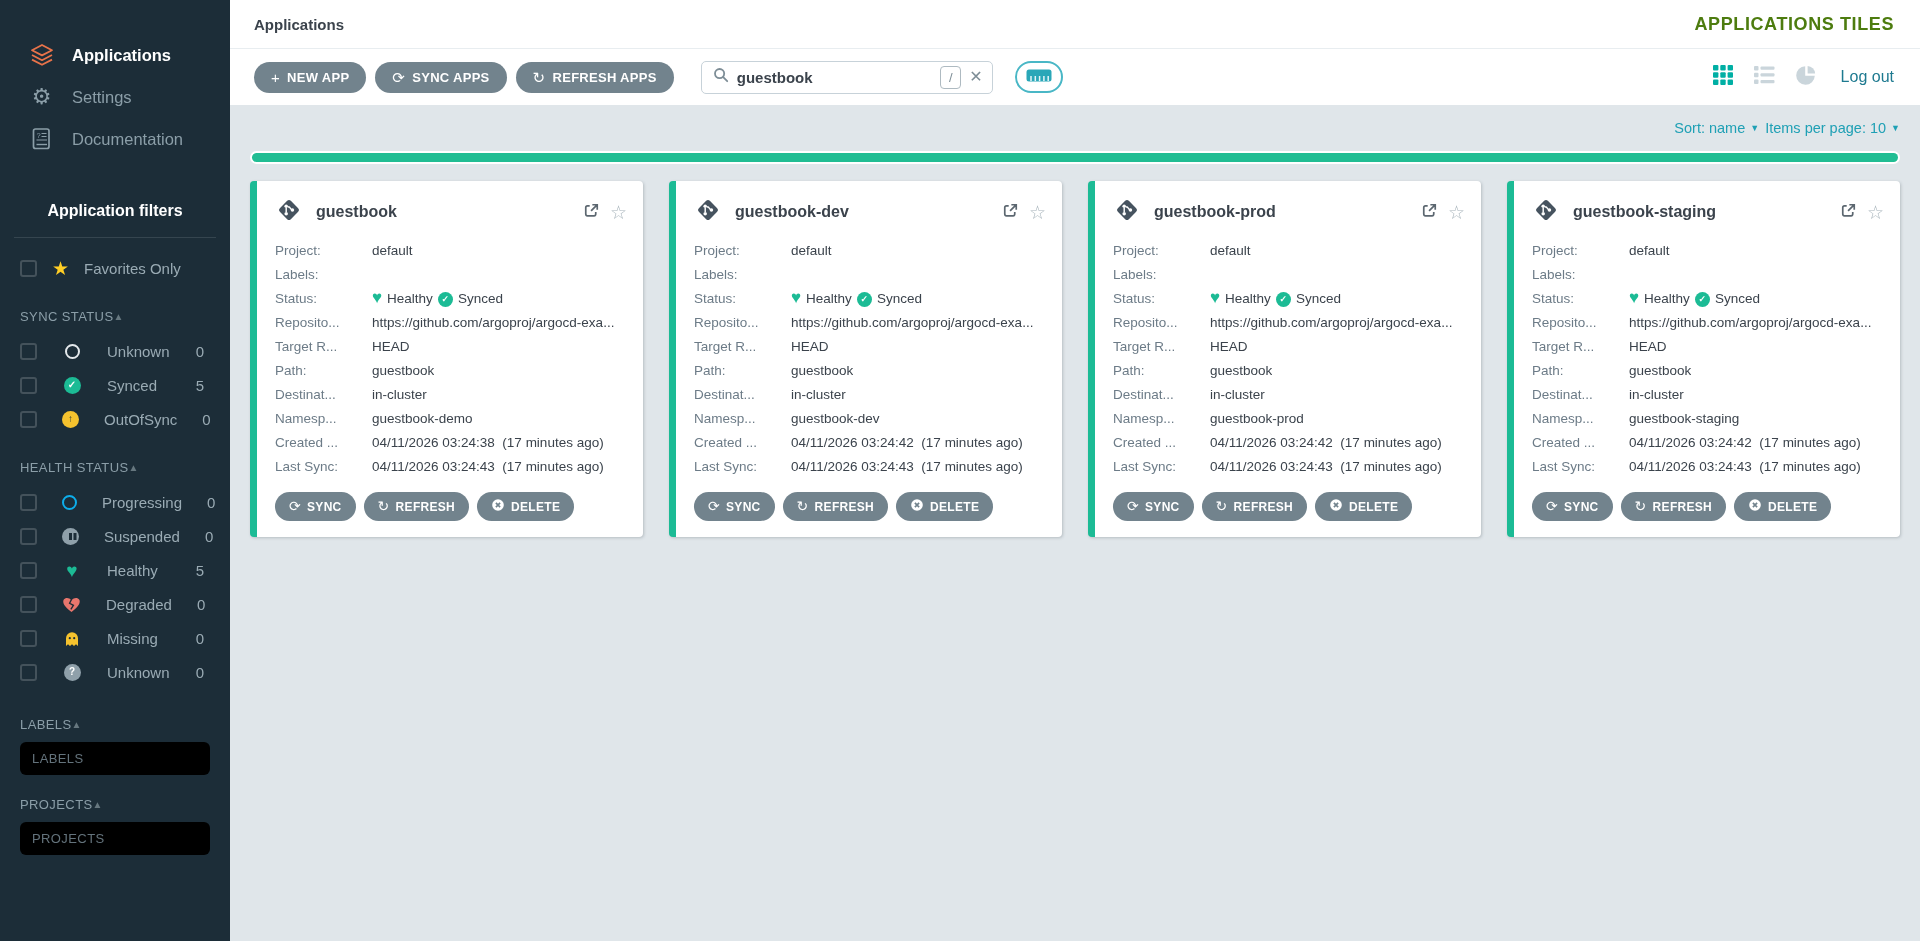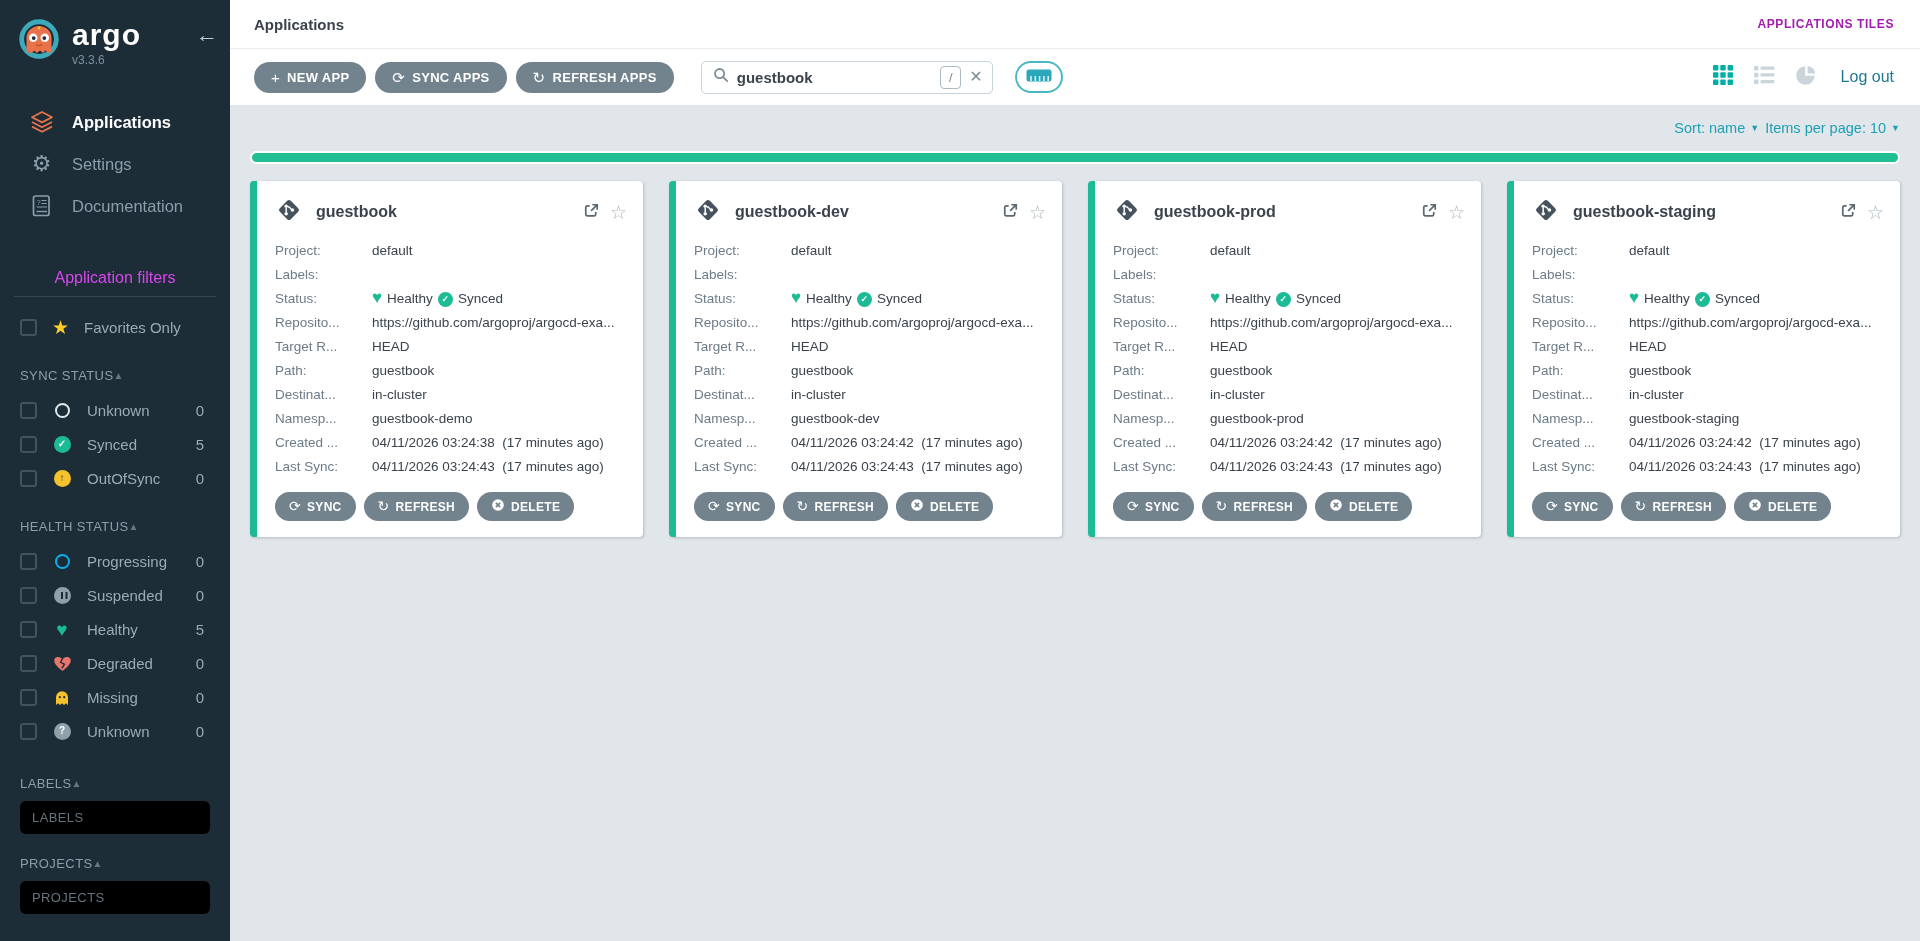--- a/index.html
+++ b/index.html
@@ -14,45 +14,45 @@
   .brand { color:#FFFFFF; font-size:30px; font-weight:700; letter-spacing:1px; line-height:1; }
   .version { color:#7F929C; font-size:12px; margin-top:3px; }
   .collapse-arrow { margin-left:auto; color:#C2CCD2; font-size:22px; line-height:1; cursor:pointer; margin-top:8px; }
 
   .nav { margin-top:34px; }
   .nav-item { height:42px; display:flex; align-items:center; gap:17px; padding-left:28px; font-size:16.5px; cursor:pointer; color:#8B9EA8; }
   .nav-item.active { color:#FFFFFF; font-weight:700; }
   .nav-ic { width:27px; display:flex; justify-content:center; align-items:center; }
   .gear-glyph { font-size:22px; color:#8B9EA8; }
 
-  .filters-title { margin:42px 14px 0 14px; text-align:center; color:#d946ef; font-size:16px; padding-bottom:9px; border-bottom:1px solid #35454F; }
+  .filters-title { margin:42px 14px 0 14px; text-align:center; color:#ffffff; font-size:16px; padding-bottom:17px; border-bottom:1px solid #35454F;font-weight:bold; }
   .fav-row { margin-top:13px; height:34px; display:flex; align-items:center; gap:15px; padding-left:20px; cursor:pointer; }
   .cb { width:17px; height:17px; border:2px solid #44525B; border-radius:3px; flex:0 0 17px; }
   .star-glyph { color:#FFCE25; font-size:19px; line-height:1; }
   .flabel { font-size:15px; color:#9AABB4; }
 
   .fsec-head { margin-top:24px; display:flex; align-items:center; padding:0 22px 0 20px; font-size:13px; letter-spacing:.4px; color:#8B9EA8; }
   .fsec-arrow { color:#66777F; font-size:10px; cursor:pointer; }
   .fsec-rows { margin-top:10px; }
-  .filter-row { height:34px; display:flex; align-items:center; gap:15px; padding-left:20px; cursor:pointer; }
+  .filter-row { height:34px; display:flex; align-items:center; gap:25px; padding-left:20px; cursor:pointer; }
   .ficon { width:20px; display:flex; justify-content:center; align-items:center; }
   .fcount { margin-left:auto; padding-right:26px; font-size:15px; color:#9AABB4; }
   .ic { display:inline-flex; width:17px; height:17px; border-radius:50%; align-items:center; justify-content:center; font-size:10px; font-weight:700; line-height:1; }
   .ic.outline { border:2.6px solid; background:transparent; width:15px; height:15px; }
   .heart-glyph { font-size:19px; line-height:17px; }
   .pausebars { width:2.5px; height:7px; background:#1C2D38; box-shadow:4.5px 0 0 #1C2D38; margin-right:4.5px; }
 
   .side-input { display:block; margin:10px 20px 0 20px; width:190px; height:33px; background:#000000; border:none; border-radius:6px; color:#D7DEE2; font-size:13px; padding:0 12px; font-family:"Liberation Sans",sans-serif; }
   .side-input::placeholder { color:#64737C; letter-spacing:.4px; }
 
   
   .main { flex:1; display:flex; flex-direction:column; height:941px; }
   .crumb-bar { background:#FFFFFF; height:49px; display:flex; align-items:center; justify-content:space-between; padding:0 26px 0 24px; border-bottom:1px solid #E8EDF0; }
   .crumb { color:#3B434C; font-size:15px; font-weight:700; }
-  .view-title { color:#a21caf; font-size:12px; font-weight:700; letter-spacing:.6px; }
+  .view-title { color:#4d7c0f; font-size:18px; font-weight:700; letter-spacing:.6px; }
 
   .toolbar { background:#FFFFFF; height:56px; display:flex; align-items:center; padding:0 26px 0 24px; }
   .tbtn { display:inline-flex; align-items:center; gap:7px; background:#72838D; color:#FFFFFF; border:none; border-radius:17px; height:31px; padding:0 17px; font-size:13px; font-weight:700; letter-spacing:.3px; margin-right:9px; cursor:pointer; font-family:"Liberation Sans",sans-serif; }
   .tbtn .gly { font-size:15px; font-weight:400; line-height:1; }
   .searchbox { margin-left:18px; width:292px; height:33px; border:1px solid #C7D2D9; border-radius:5px; background:#fff; display:flex; align-items:center; padding:0 9px 0 11px; gap:8px; }
   .searchbox input { border:none; outline:none; flex:1; font-size:15px; font-weight:700; color:#3B434C; font-family:"Liberation Sans",sans-serif; min-width:0; }
   .slash-hint { width:21px; height:23px; border:1px solid #AEBAC1; border-radius:4px; color:#7D8D96; font-size:13px; display:flex; align-items:center; justify-content:center; }
   .clear-x { color:#7D8D96; font-size:16px; cursor:pointer; line-height:1; }
   .toggle-pill { margin-left:22px; width:48px; height:32px; border:2px solid #49B7C6; border-radius:17px; background:#fff; display:flex; align-items:center; justify-content:center; cursor:pointer; }
   .view-icons { margin-left:auto; display:flex; align-items:center; gap:21px; }
@@ -78,39 +78,20 @@
   .statusval .ic { width:15px; height:15px; font-size:9px; }
   .statusval .heart-glyph { font-size:17px; line-height:15px; }
   .card-actions { margin-top:14px; display:flex; gap:8px; }
   .cbtn { display:inline-flex; align-items:center; gap:6px; background:#72838D; color:#fff; border:none; border-radius:16px; height:29px; padding:0 14px; font-size:12px; font-weight:700; letter-spacing:.3px; cursor:pointer; font-family:"Liberation Sans",sans-serif; }
   .cbtn .gly { font-size:14px; font-weight:400; line-height:1; }
 </style>
 </head>
 <body>
 
 <div class="sidebar">
-  <div class="logo-row">
-    <span class="octo">
-      <svg viewBox="0 0 52 52" width="50" height="50">
-        <circle cx="26" cy="24" r="18" fill="none" stroke="#3FA9BC" stroke-width="5"></circle>
-        <path d="M13 23 a13 12.5 0 0 1 26 0 v12 c0 3-2.2 4.4-4.3 2.6 l-1.8-1.6 -2.6 2.6 -3.3-2.8 -3.3 2.8 -2.6-2.6 -1.8 1.6 C15.2 39.4 13 38 13 35 Z" fill="#E8734A"></path>
-        <circle cx="20" cy="22.5" r="4.4" fill="#FFFFFF"></circle>
-          <circle cx="32" cy="22.5" r="4.4" fill="#FFFFFF"></circle>
-        <circle cx="20.5" cy="23" r="2" fill="#1C2D38"></circle>
-          <circle cx="31.5" cy="23" r="2" fill="#1C2D38"></circle>
-        <circle cx="26" cy="12.5" r="1.5" fill="#F5C22E"></circle>
-        <path d="M23.5 30 q2.5 2 5 0" stroke="#C8502B" stroke-width="1.6" fill="none" stroke-linecap="round"></path>
-      </svg>
-    </span>
-    <span class="brand-block">
-      <div class="brand">argo</div>
-      <div class="version">v3.3.6</div>
-    </span>
-    <span class="collapse-arrow">←</span>
-  </div>
 
   <div class="nav">
     <div class="nav-item active">
       <span class="nav-ic">
         <svg width="26" height="24" viewBox="0 0 26 24">
             <g fill="none" stroke="#E8734A" stroke-width="1.8" stroke-linejoin="round">
               <path d="M13 2 L23 7.2 13 12.4 3 7.2 Z"></path>
               <path d="M3 12 L13 17.2 23 12"></path>
               <path d="M3 16.6 L13 21.8 23 16.6"></path>
             </g>

